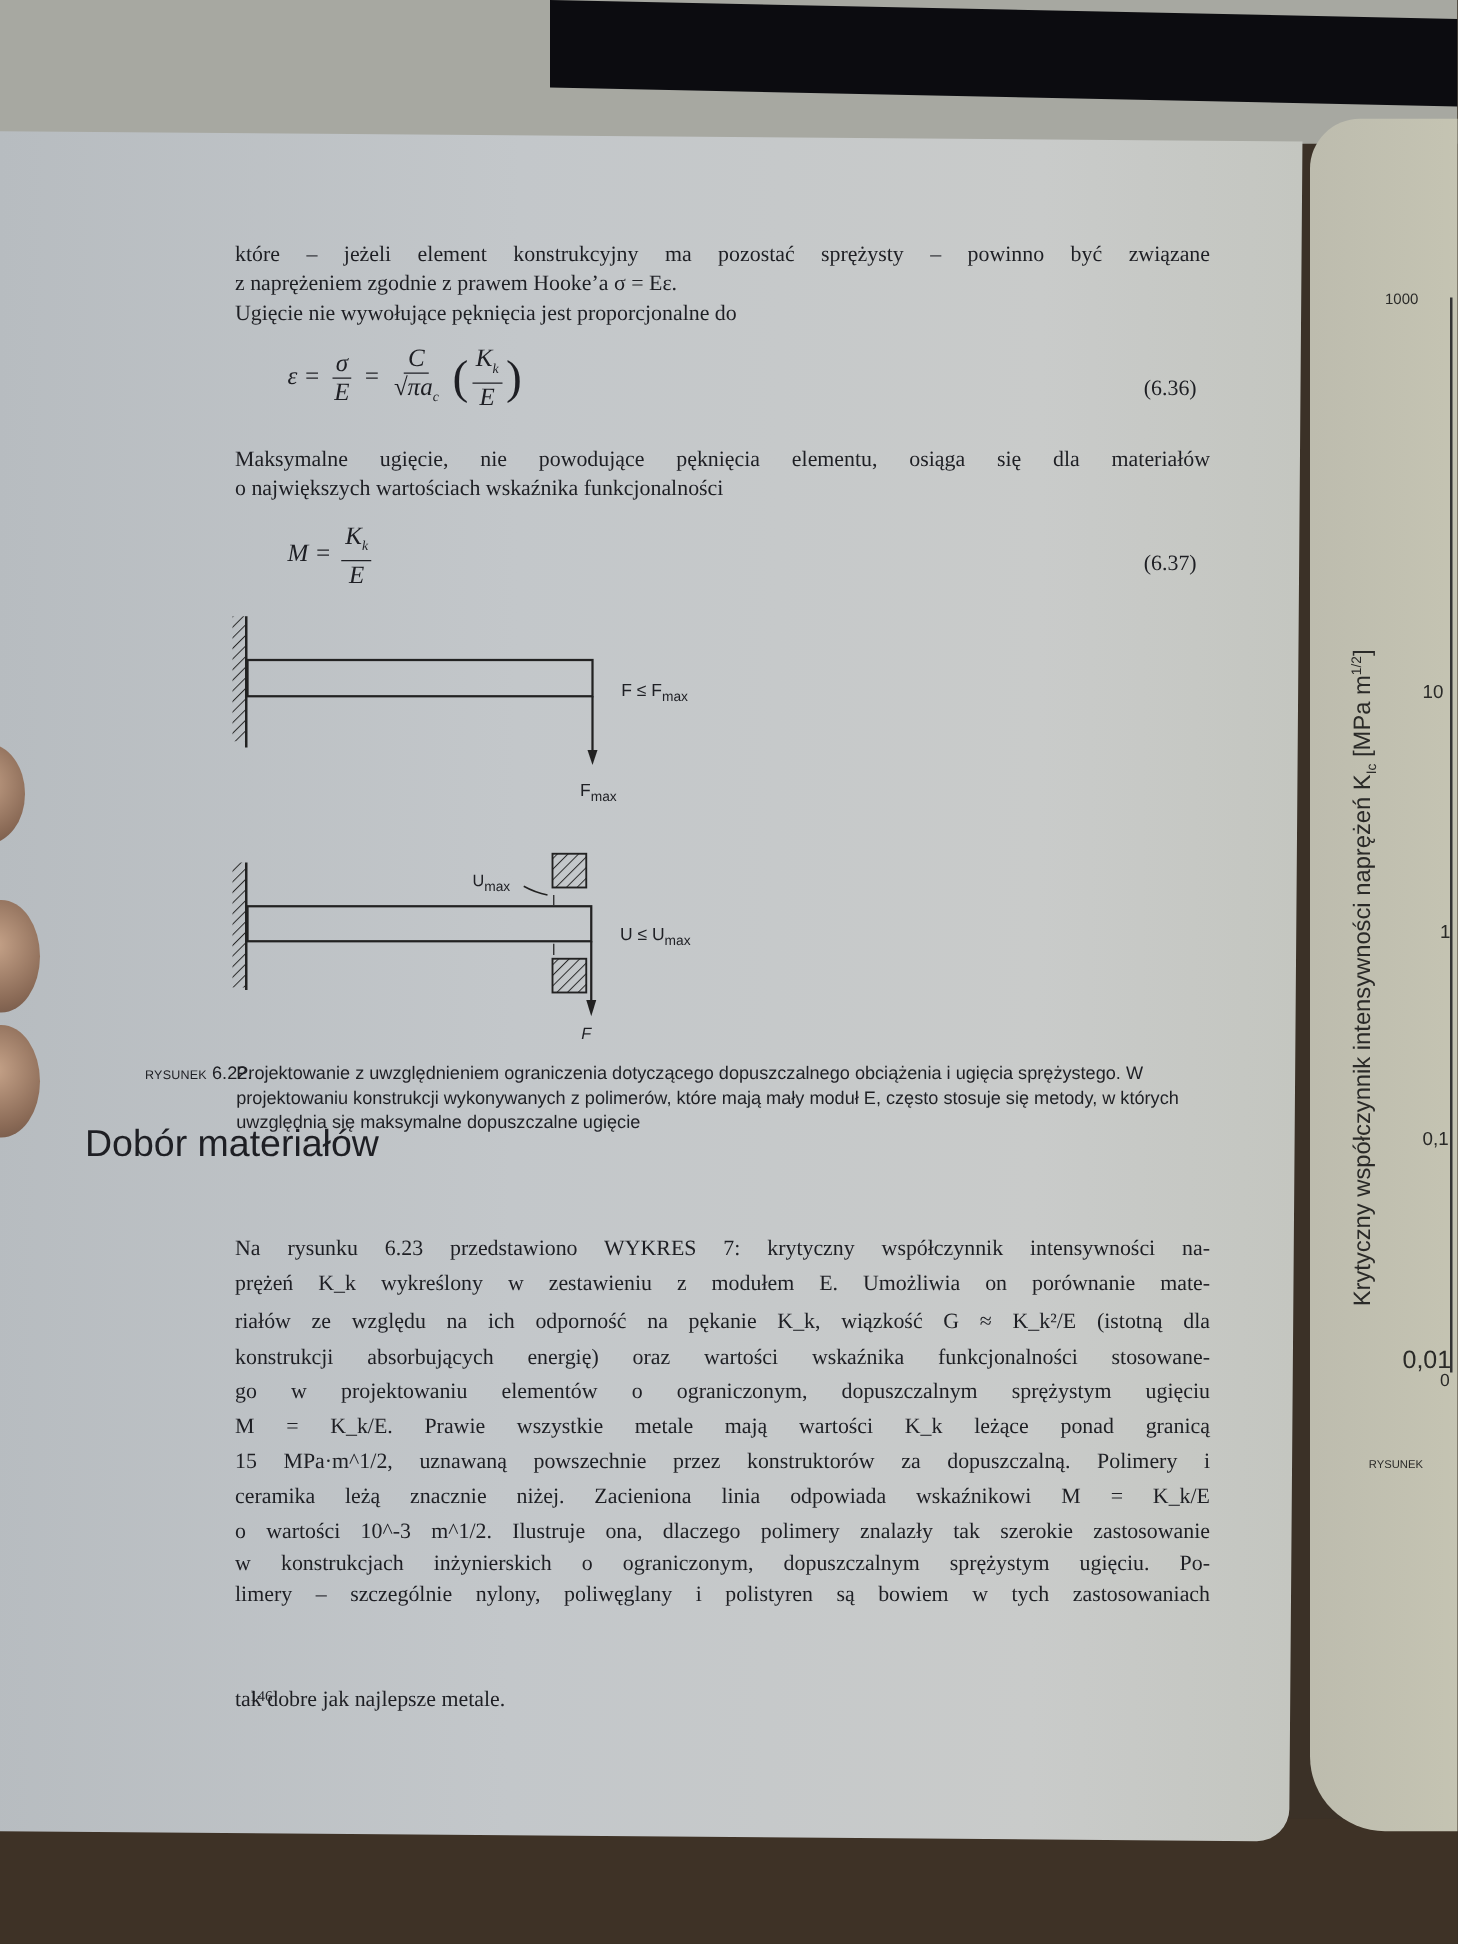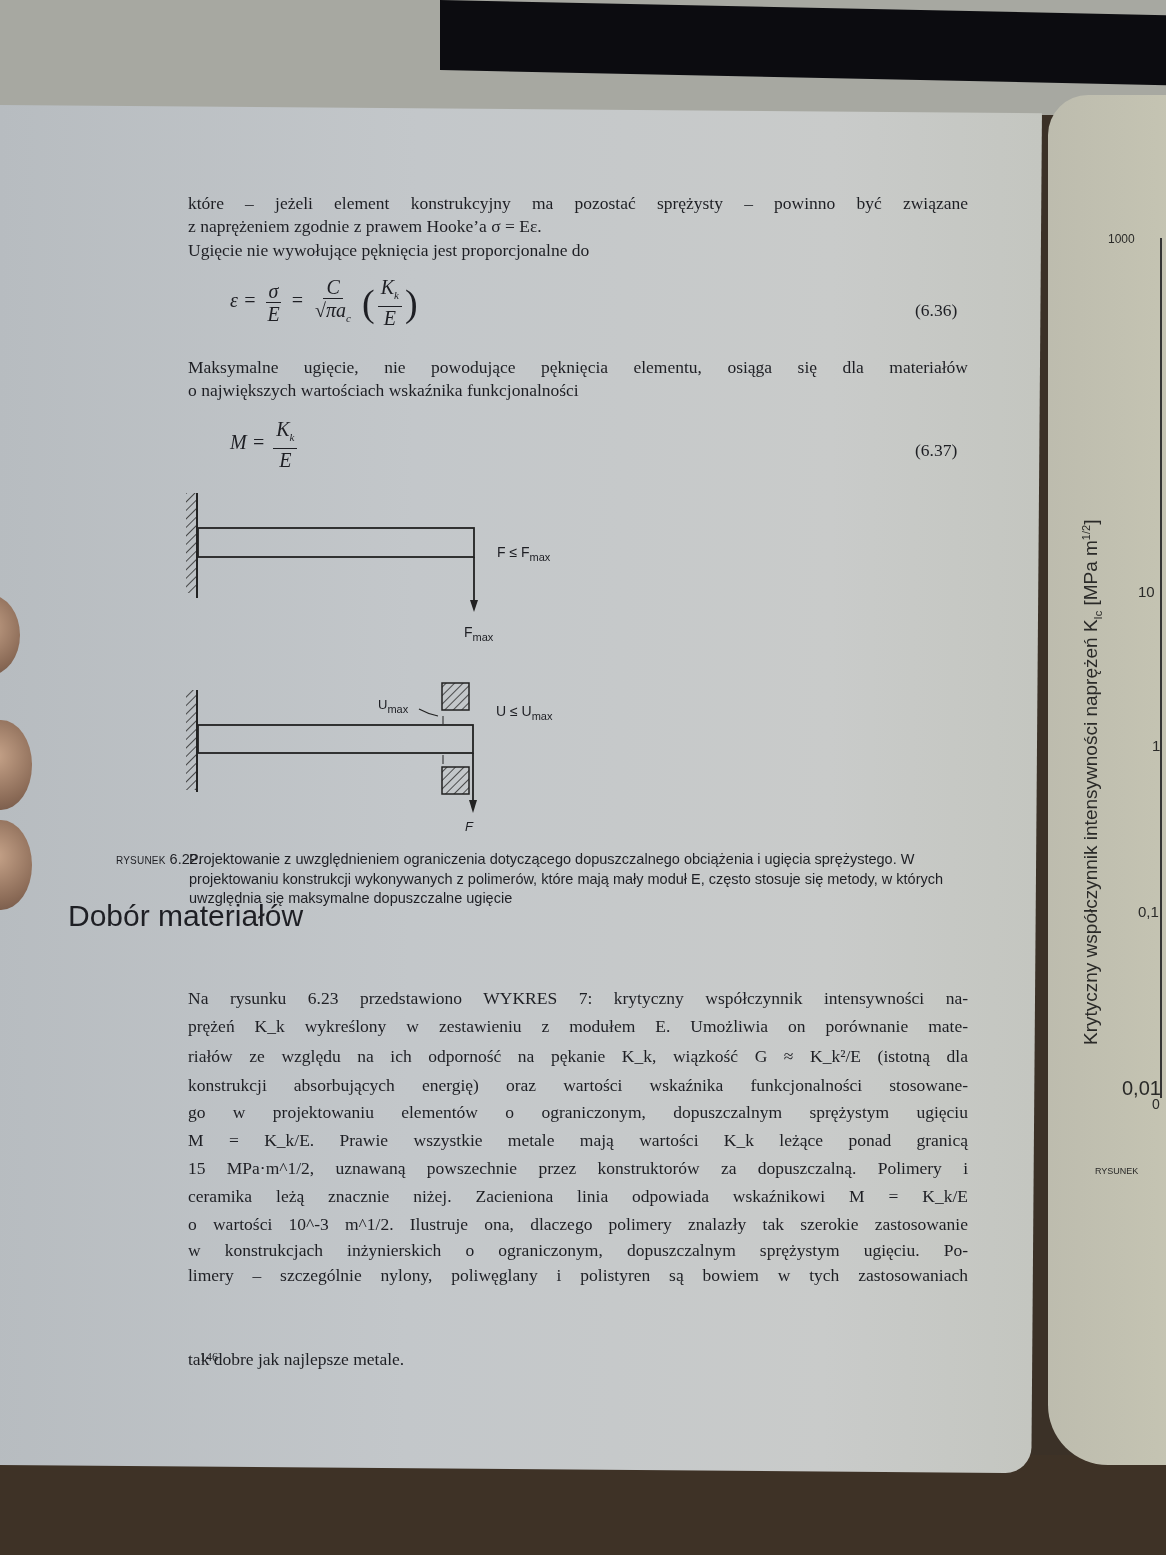--- a/index.html
+++ b/index.html
@@ -114,21 +114,21 @@
     <rect x="442" y="767" width="27" height="27" fill="url(#hatch)" stroke="#222" stroke-width="1.5"></rect>
     <path d="M419,709 Q428,714 438,716" fill="none" stroke="#222" stroke-width="1.2"></path>
     <line x1="443" y1="716" x2="443" y2="724" stroke="#222" stroke-width="1"></line>
     <line x1="443" y1="755" x2="443" y2="764" stroke="#222" stroke-width="1"></line>
     <line x1="473" y1="753" x2="473" y2="800" stroke="#222" stroke-width="1.8"></line>
     <polygon points="469,800 477,800 473,813" fill="#222"></polygon>
   </svg>
   <div class="t sans" style="left:497px;top:542px;font-size:14px;"><span>F ≤ F</span><sub>max</sub></div>
   <div class="t sans" style="left:464px;top:622px;font-size:14px;"><span>F</span><sub>max</sub></div>
   <div class="t sans" style="left:378px;top:695px;font-size:13px;"><span>U</span><sub>max</sub></div>
-  <div class="t sans" style="left:496px;top:701px;font-size:14px;"><span>U ≤ U</span><sub>max</sub></div>
+  <div class="t sans" style="left:496px;top:737px;font-size:14px;"><span>U ≤ U</span><sub>max</sub></div>
   <div class="t sans" style="left:465px;top:817px;font-size:13px;font-style:italic;">F</div>
 
   <div class="caption">
     <div class="cap-label"><span class="small">RYSUNEK</span> <span>6.22.</span></div>
     <div class="cap-text">Projektowanie z uwzględnieniem ograniczenia dotyczącego dopuszczalnego obciążenia i ugięcia sprężystego. W projektowaniu konstrukcji wykonywanych z polimerów, które mają mały moduł E, często stosuje się metody, w których uwzględnia się maksymalne dopuszczalne ugięcie</div>
   </div>
 
   <div class="section">Dobór materiałów</div>
 
   <div class="t body-line justify" style="top:988px;">Na rysunku 6.23 przedstawiono WYKRES 7: krytyczny współczynnik intensywności na-</div>
@@ -144,19 +144,19 @@
   <div class="t body-line justify" style="top:1265px;">limery – szczególnie nylony, poliwęglany i polistyren są bowiem w tych zastosowaniach</div>
   <div class="t body-line" style="top:1317px;margin-top:32px;">tak dobre jak najlepsze metale.</div>
 
   <div class="pagenum">146</div>
 </div>
 
 <div class="right-axis" style="left:1080px;top:1045px;transform:rotate(-90deg);transform-origin:left top;font-size:19px;white-space:nowrap;">
   <span>Krytyczny współczynnik intensywności naprężeń K</span><sub>Ic</sub><span> [MPa m</span><sup>1/2</sup><span>]</span>
 </div>
 <div class="right-axis" style="left:1108px;top:232px;font-size:12px;">1000</div>
-<div class="right-axis" style="left:1138px;top:583px;font-size:15px;">10</div>
+<div class="right-axis" style="left:1138px;top:545px;font-size:15px;">10</div>
 <div class="right-axis" style="left:1152px;top:737px;font-size:15px;">1</div>
 <div class="right-axis" style="left:1138px;top:903px;font-size:15px;">0,1</div>
 <div class="right-axis" style="left:1122px;top:1077px;font-size:20px;">0,01</div>
 <div class="right-axis" style="left:1152px;top:1096px;font-size:14px;">0</div>
 <div style="position:absolute;left:1160px;top:238px;width:2px;height:860px;background:#333;"></div>
 <div class="right-axis" style="left:1095px;top:1166px;font-size:9px;">RYSUNEK</div>
 
 </body></html>

